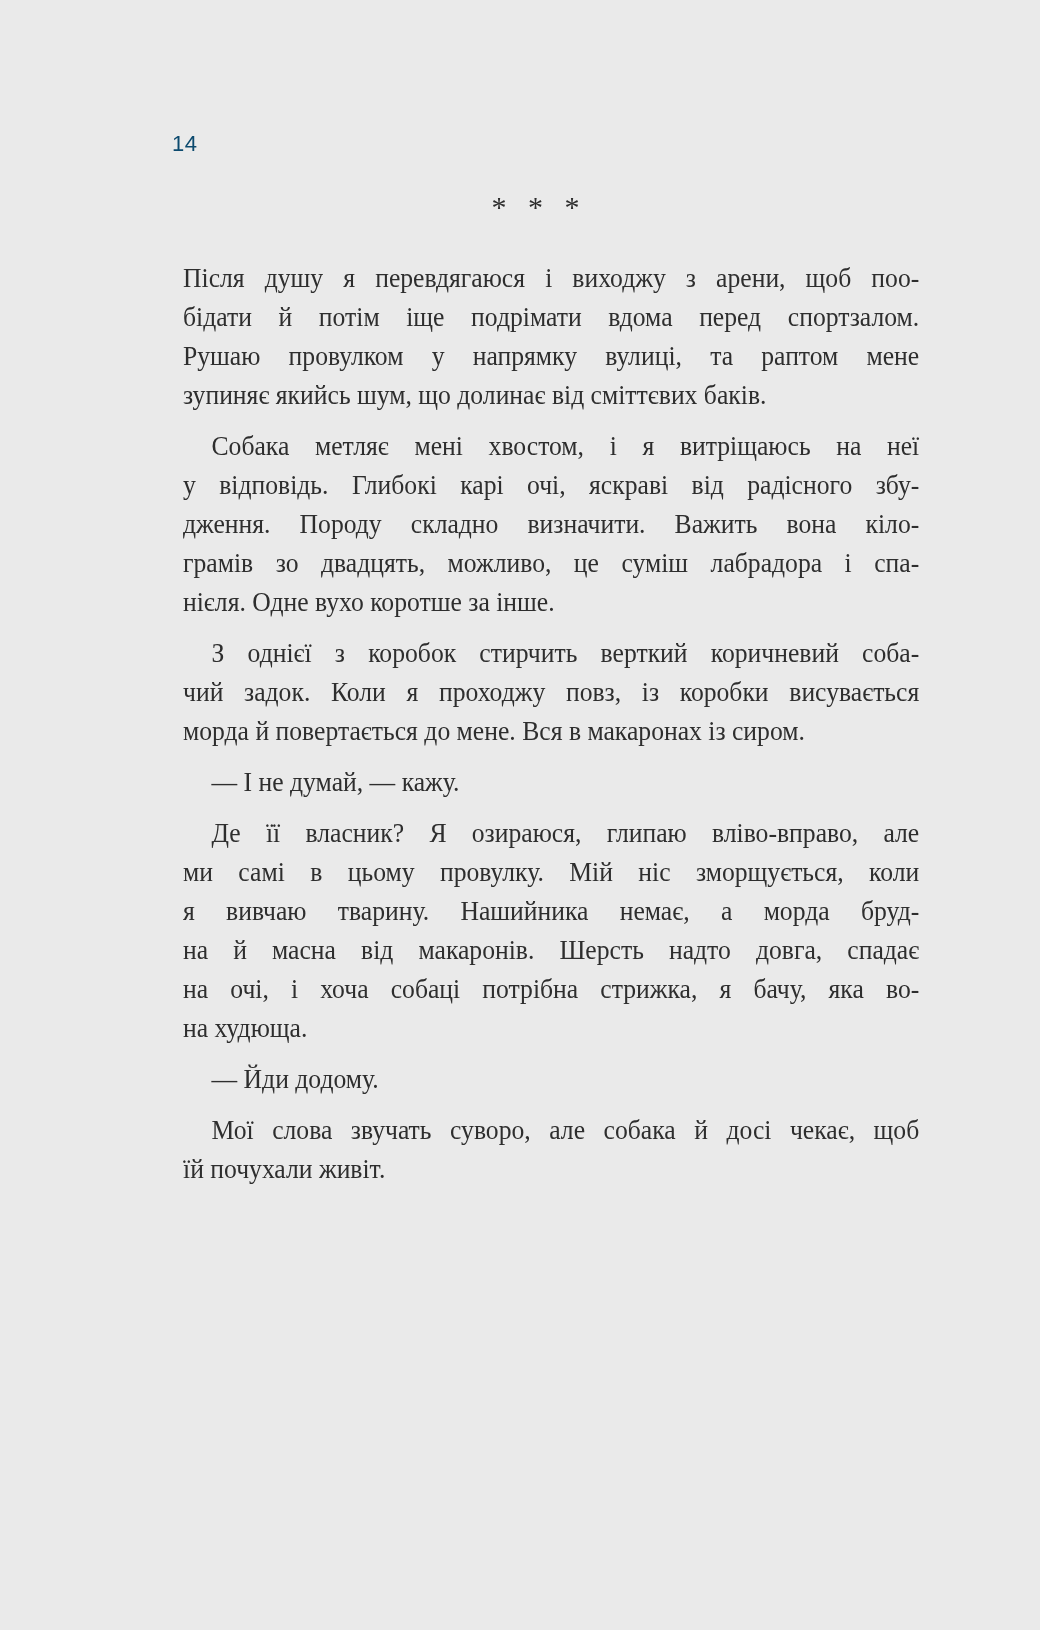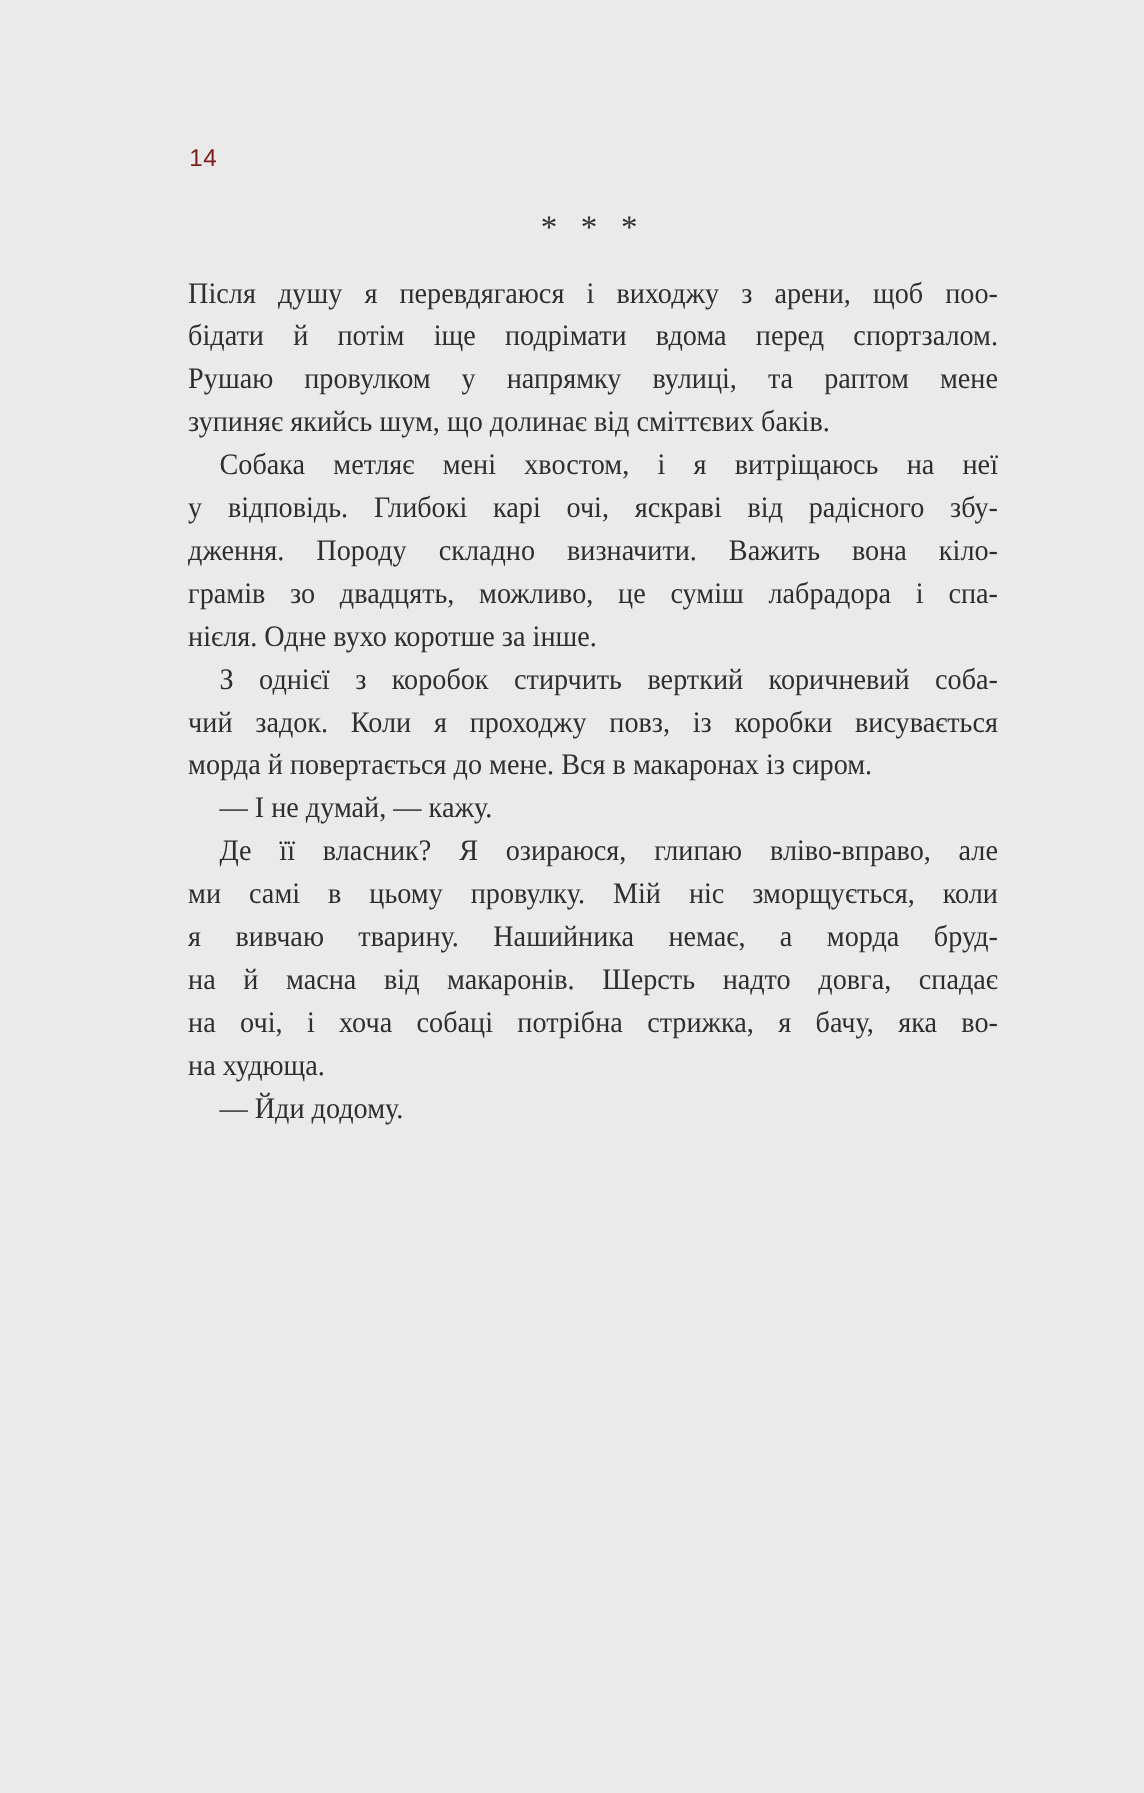--- a/index.html
+++ b/index.html
@@ -19,21 +19,21 @@
     width: 1040px;
     height: 1630px;
   }
   .page-number {
     position: absolute;
     left: 172px;
     top: 131px;
     font-family: "Liberation Sans", sans-serif;
     font-size: 22px;
     font-weight: 400;
-    color: #7f1d1d;
+    color: #0c4a6e;
     letter-spacing: 0.5px;
   }
   .separator {
     position: absolute;
     left: 171px;
     top: 190px;
     width: 736px;
     text-align: center;
     font-size: 30px;
     letter-spacing: 7px;
@@ -41,21 +41,21 @@
   }
   .body-text {
     position: absolute;
     left: 171px;
     top: 247px;
     width: 736px;
     font-size: 27px;
     line-height: 39px;
   }
   .paragraph {
-    margin: 0;
+    margin: 12px;
     padding: 0;
   }
   .line {
     height: 39px;
     width: 775px;            
     transform: scaleX(0.95); 
     transform-origin: 0 0;
     overflow: visible;
   }
   .line.justify {
@@ -100,14 +100,18 @@
         <div class="line justify first-indent">Де її власник? Я озираюся, глипаю вліво-вправо, але</div>
         <div class="line justify">ми самі в цьому провулку. Мій ніс зморщується, коли</div>
         <div class="line justify">я вивчаю тварину. Нашийника немає, а морда бруд-</div>
         <div class="line justify">на й масна від макаронів. Шерсть надто довга, спадає</div>
         <div class="line justify">на очі, і хоча собаці потрібна стрижка, я бачу, яка во-</div>
         <div class="line">на худюща.</div>
       </div>
       <div class="paragraph">
         <div class="line first-indent">— Йди додому.</div>
       </div>
+      <div class="paragraph">
+        <div class="line justify first-indent">Мої слова звучать суворо, але собака й досі чекає, щоб</div>
+        <div class="line">їй почухали живіт.</div>
+      </div>
     </div>
 </div>
 
 </body></html>

